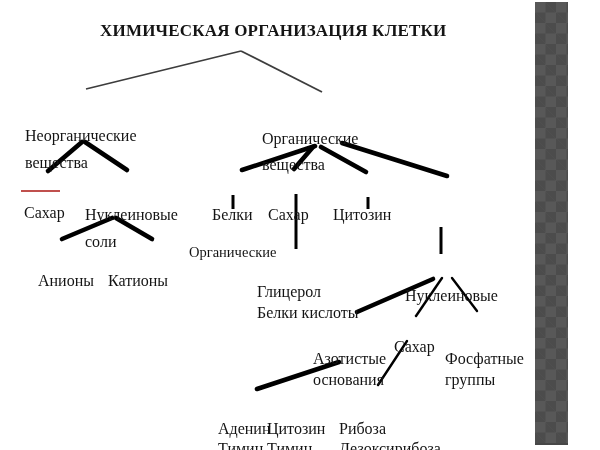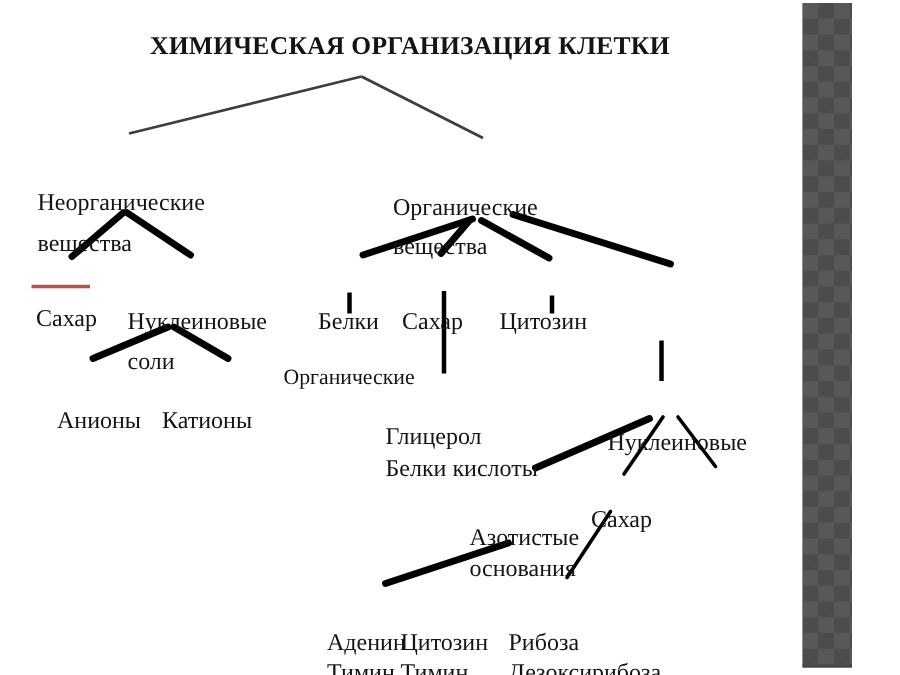--- a/index.html
+++ b/index.html
@@ -95,20 +95,22 @@
   <div class="label" style="left:333px;top:175px">Цитозин</div>
 
   <div class="label small" style="left:189px;top:212px">Органические</div>
   <div class="label lh21" style="left:257px;top:251px">Глицерол
 Белки кислоты</div>
   <div class="label" style="left:405px;top:256px">Нуклеиновые</div>
 
   <div class="label lh21" style="left:313px;top:318px">Азотистые
 основания</div>
   <div class="label" style="left:394px;top:307px">Сахар</div>
+  <div class="label lh21" style="left:445px;top:318px">Фосфатные
+группы</div>
 
   <div class="label" style="left:218px;top:389px">Аденин
 Тимин</div>
   <div class="label" style="left:267px;top:389px">Цитозин
 Тимин</div>
   <div class="label" style="left:339px;top:389px">Рибоза
 Дезоксирибоза</div>
 
   <div class="sidebar">
     <div class="sidebar-edge"></div>

